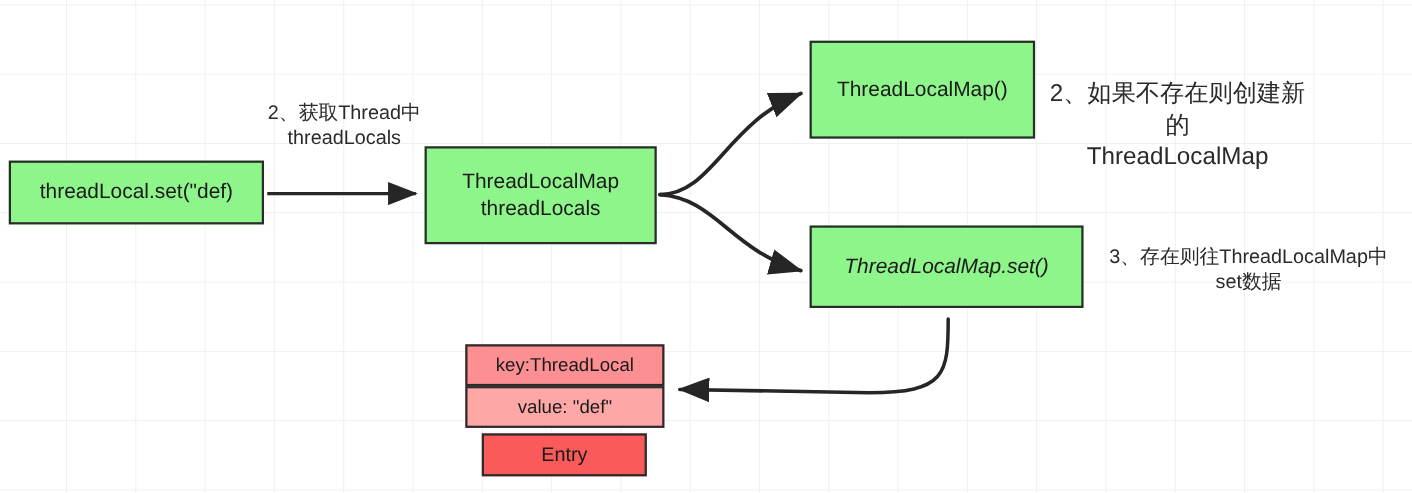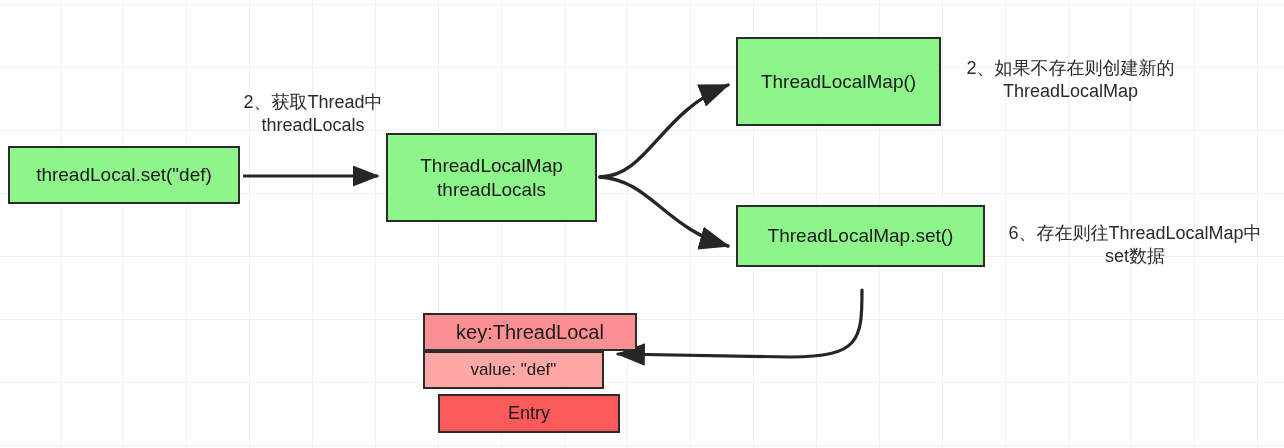--- a/index.html
+++ b/index.html
@@ -62,27 +62,27 @@
     top: 0;
     width: 1284px;
     height: 448px;
     overflow: visible;
     pointer-events: none;
   }
   
   #node-entry-point  { left: 8px;   top: 146px; width: 232px; height: 58px;  font-size: 19px; }
   #node-threadlocals { left: 386px; top: 133px; width: 211px; height: 89px;  font-size: 19px; }
   #node-newmap       { left: 736px; top: 37px;  width: 205px; height: 89px;  font-size: 19px; }
-  #node-mapset       { left: 736px; top: 205px; width: 249px; height: 62px;  font-size: 19px; }
-  #node-entry-key    { left: 423px; top: 313px; width: 214px; height: 38px;  font-size: 20px; }
+  #node-mapset       { left: 736px; top: 205px; width: 249px; height: 75px;  font-size: 19px; font-style: italic; }
+  #node-entry-key    { left: 423px; top: 313px; width: 181px; height: 38px;  font-size: 17px; }
   #node-entry-value  { left: 423px; top: 351px; width: 181px; height: 38px;  font-size: 17px; }
-  #node-entry-title  { left: 438px; top: 394px; width: 182px; height: 39px;  font-size: 18px; }
+  #node-entry-title  { left: 438px; top: 394px; width: 150px; height: 39px;  font-size: 18px; }
   
   #label-step1 { left: 218px; top: 91px;  width: 190px; font-size: 18px; }
-  #label-step2 { left: 948px; top: 57px;  width: 245px; font-size: 18px; }
+  #label-step2 { left: 948px; top: 71px;  width: 245px; font-size: 22px; }
   #label-step3 { left: 989px; top: 222px; width: 292px; font-size: 18px; }
   #label-step4 { left: 765px; top: 365px; width: 310px; font-size: 18px; }
 </style>
 </head>
 <body>
 
 <div id="canvas">
 
   <svg class="edges" viewBox="0 0 1284 448">
     <defs>
@@ -114,17 +114,17 @@
   <div class="node pink-light" id="node-entry-value">value: "def"</div>
 
   <div class="node red" id="node-entry-title">Entry</div>
 
   <div class="label" id="label-step1">2、获取Thread中
 threadLocals</div>
 
   <div class="label" id="label-step2">2、如果不存在则创建新的
 ThreadLocalMap</div>
 
-  <div class="label" id="label-step3">6、存在则往ThreadLocalMap中
+  <div class="label" id="label-step3">3、存在则往ThreadLocalMap中
 set数据</div>
 
 
 </div>
 
 </body></html>

